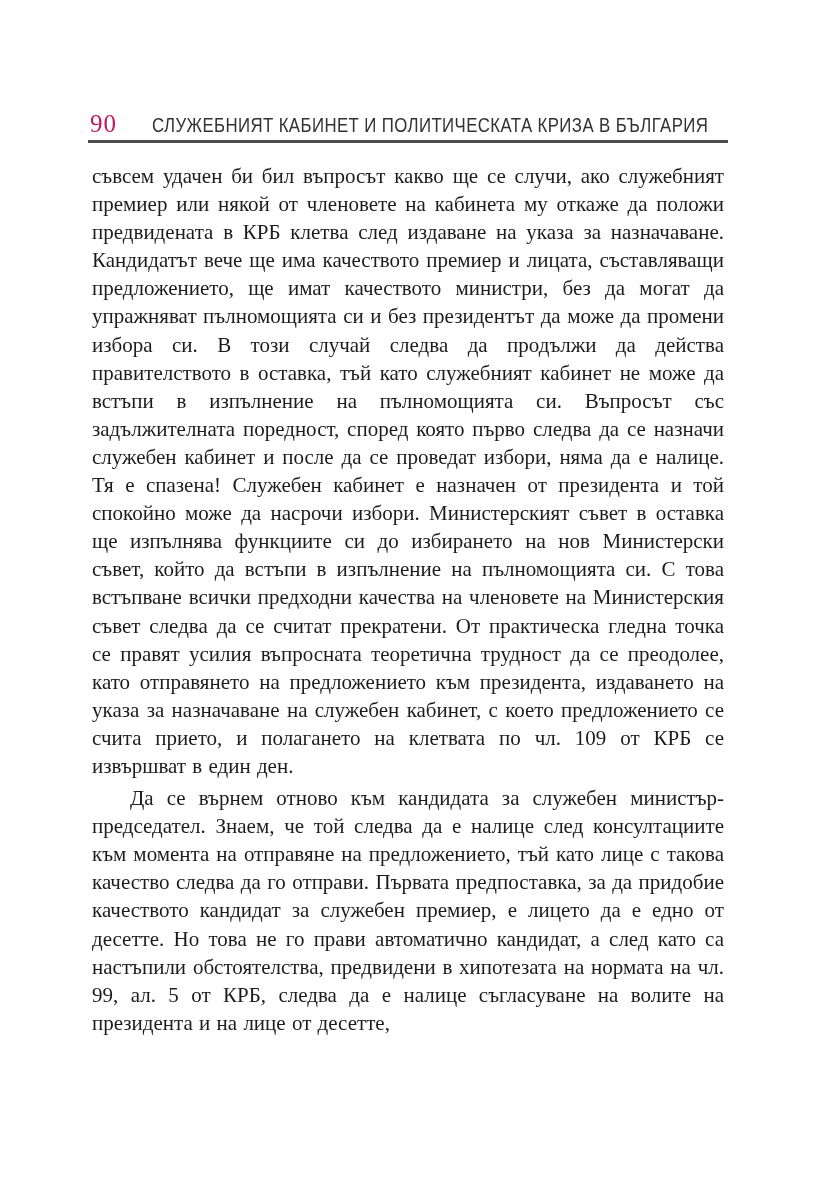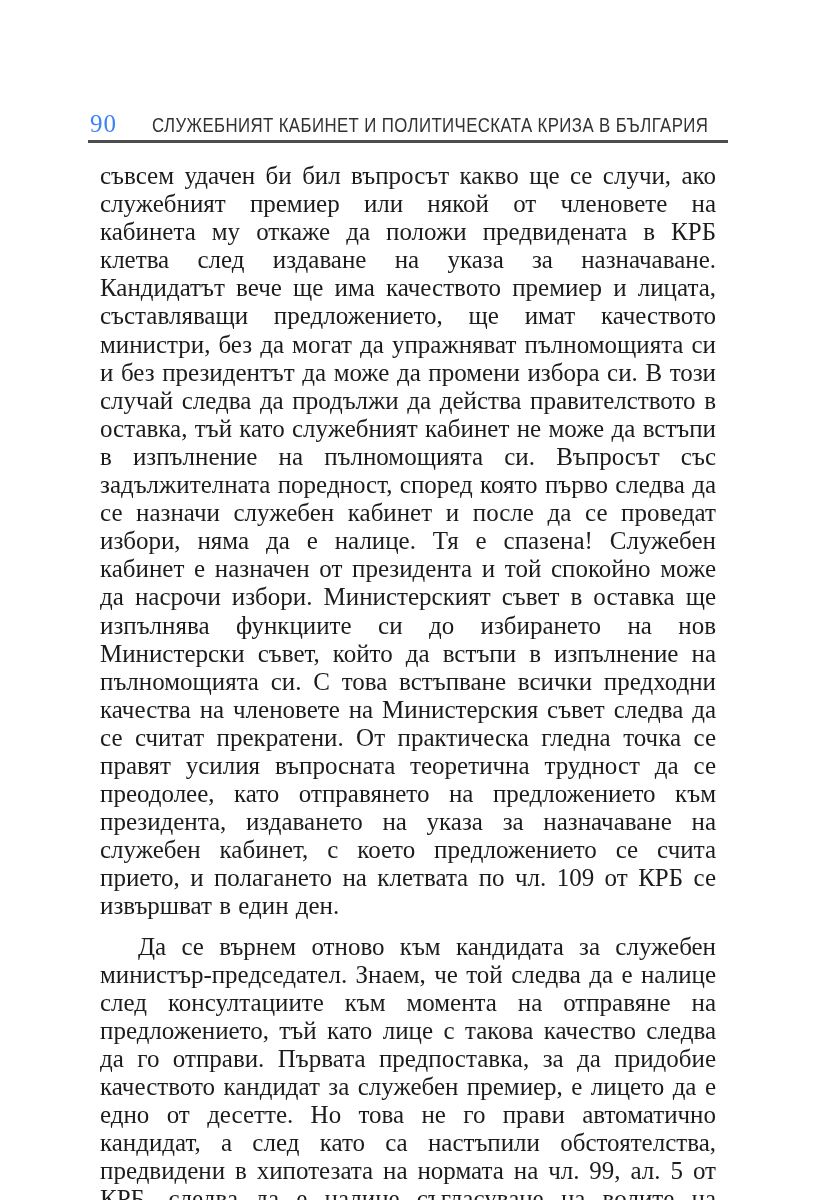--- a/index.html
+++ b/index.html
@@ -26,21 +26,21 @@
     border-bottom: 3px solid #4d4d4d;
     padding-bottom: 4px;
   }
   .page-number {
     position: absolute;
     left: 2px;
     bottom: 4px;
     font-family: "Liberation Serif", serif;
     font-size: 25px;
     line-height: 1;
-    color: #3b82f6;
+    color: #be185d;
     letter-spacing: 1px;
   }
   .header-title {
     position: absolute;
     left: 0;
     right: 0;
     bottom: 5px;
     text-align: center;
     font-family: "Liberation Sans", sans-serif;
     font-size: 21px;
@@ -51,22 +51,22 @@
     transform: scaleX(0.80);
     transform-origin: 50% 50%;
     letter-spacing: 0.5px;
   }
   
   .body-text {
     margin-top: 19px;
     color: #1c1c1c;
   }
   .body-text p {
-    margin: 12px;
-    font-size: 25px;
+    margin: 4px;
+    font-size: 21px;
     line-height: 28.1px;
     text-align: justify;
     word-spacing: 1px;
     font-family: Liberation Serif, serif;
   }
   .body-text p.indented {
     text-indent: 38px;
   }
 </style>
 </head>

